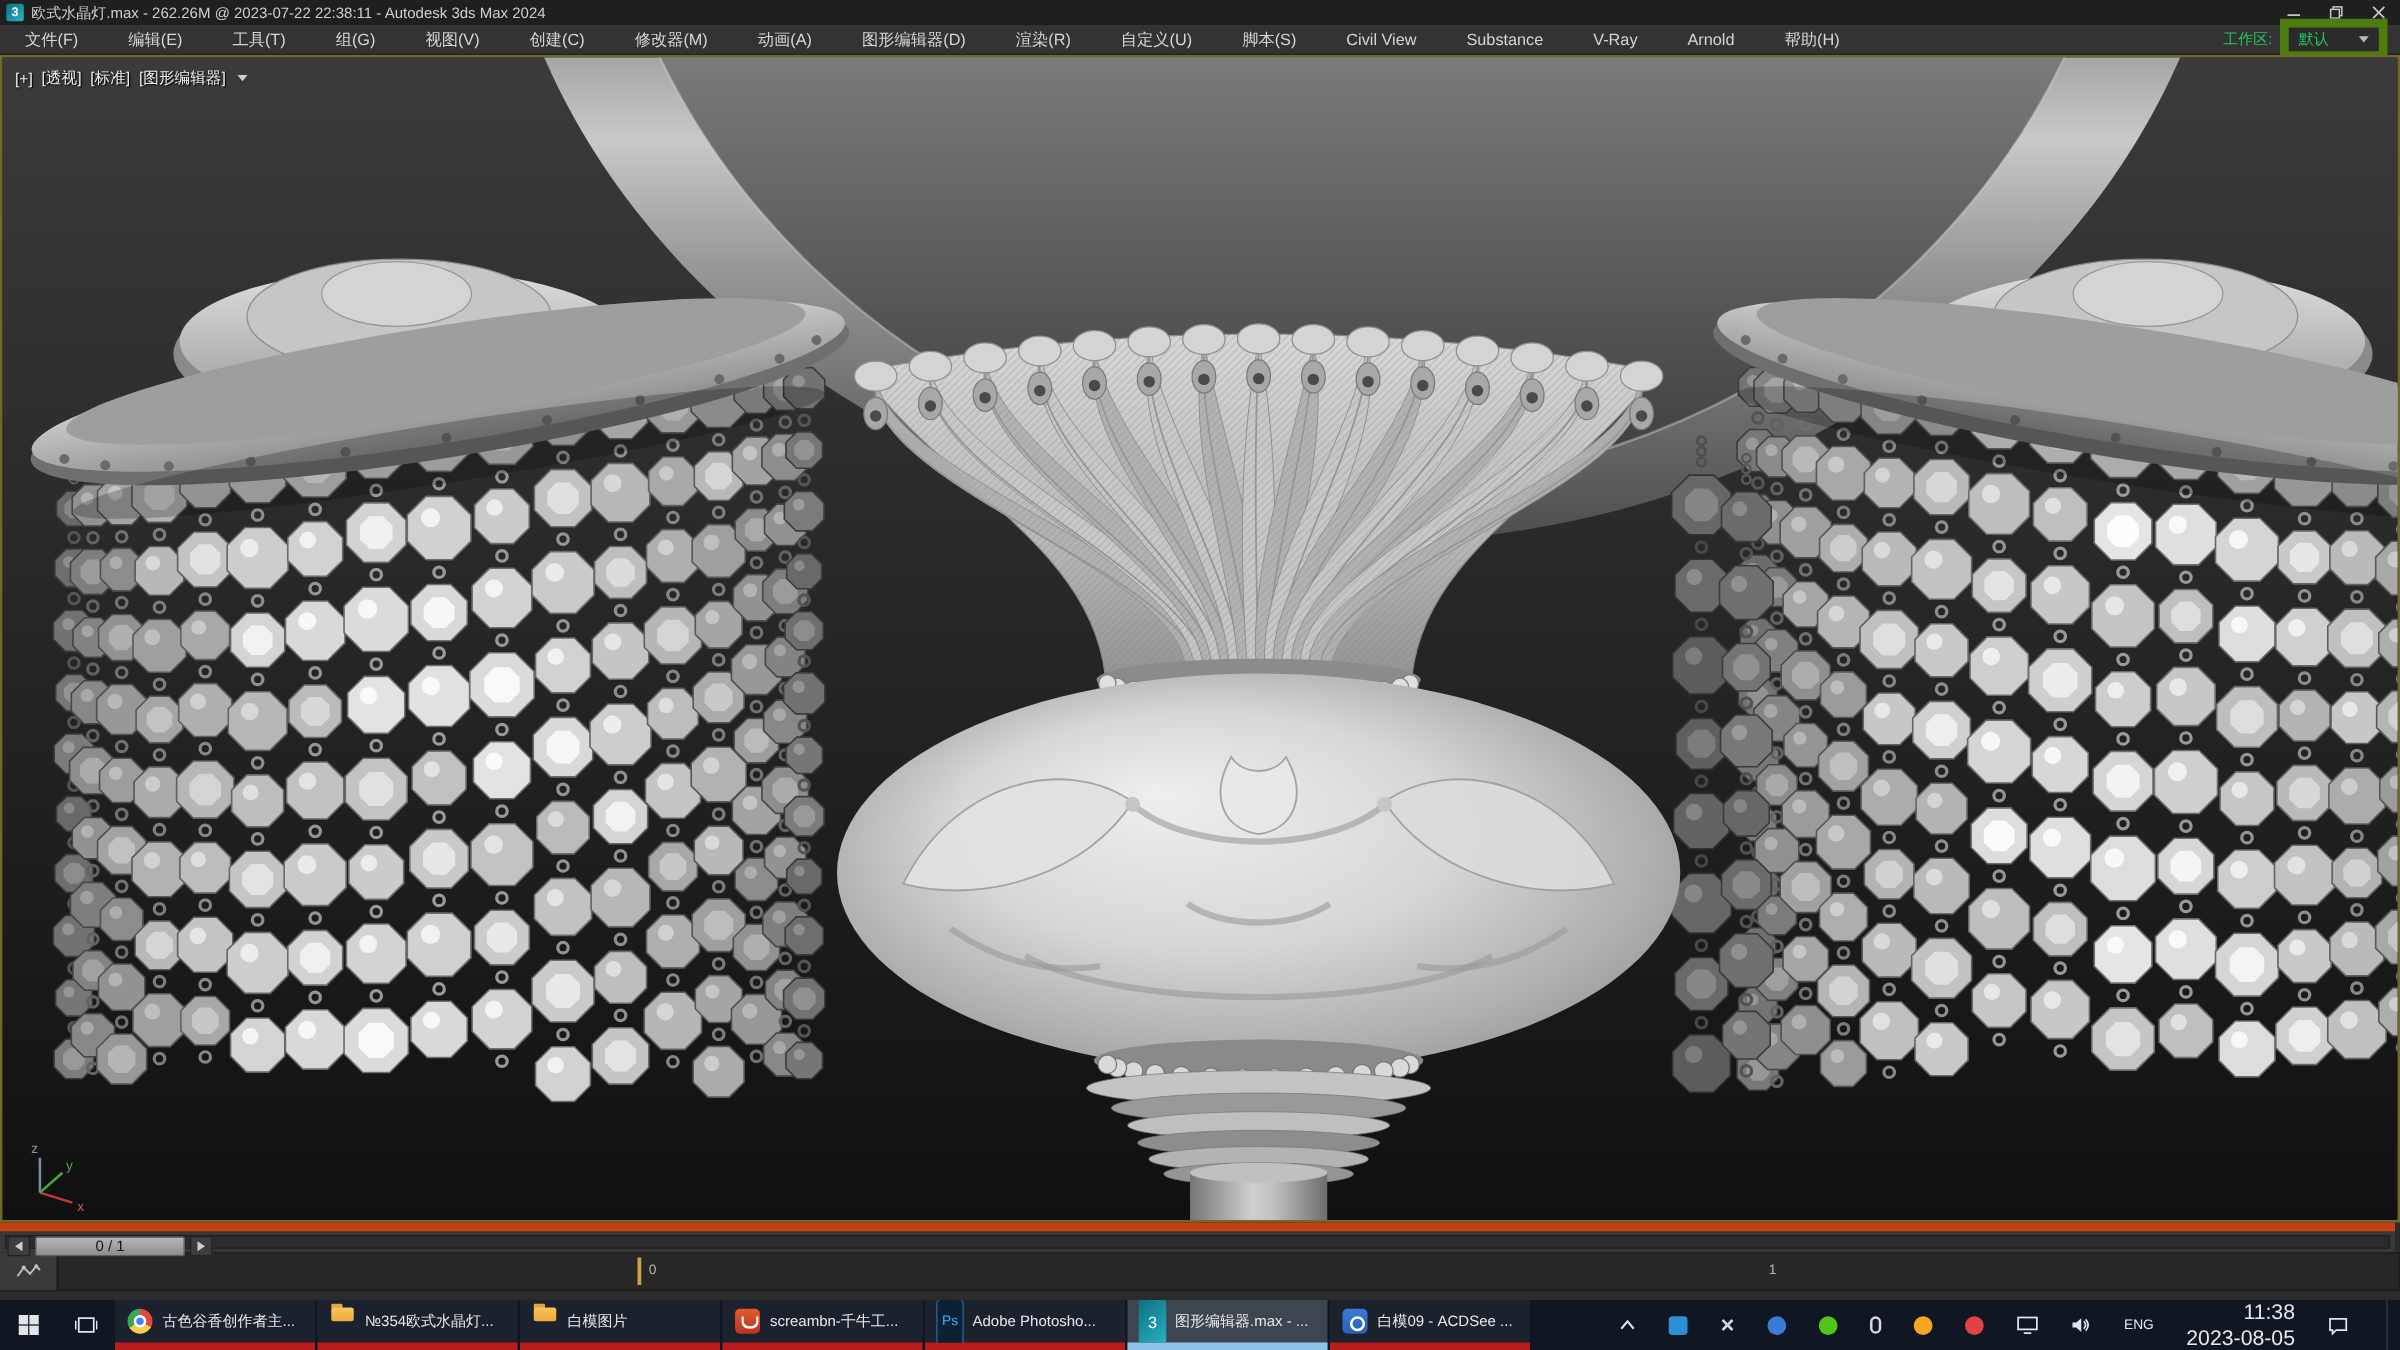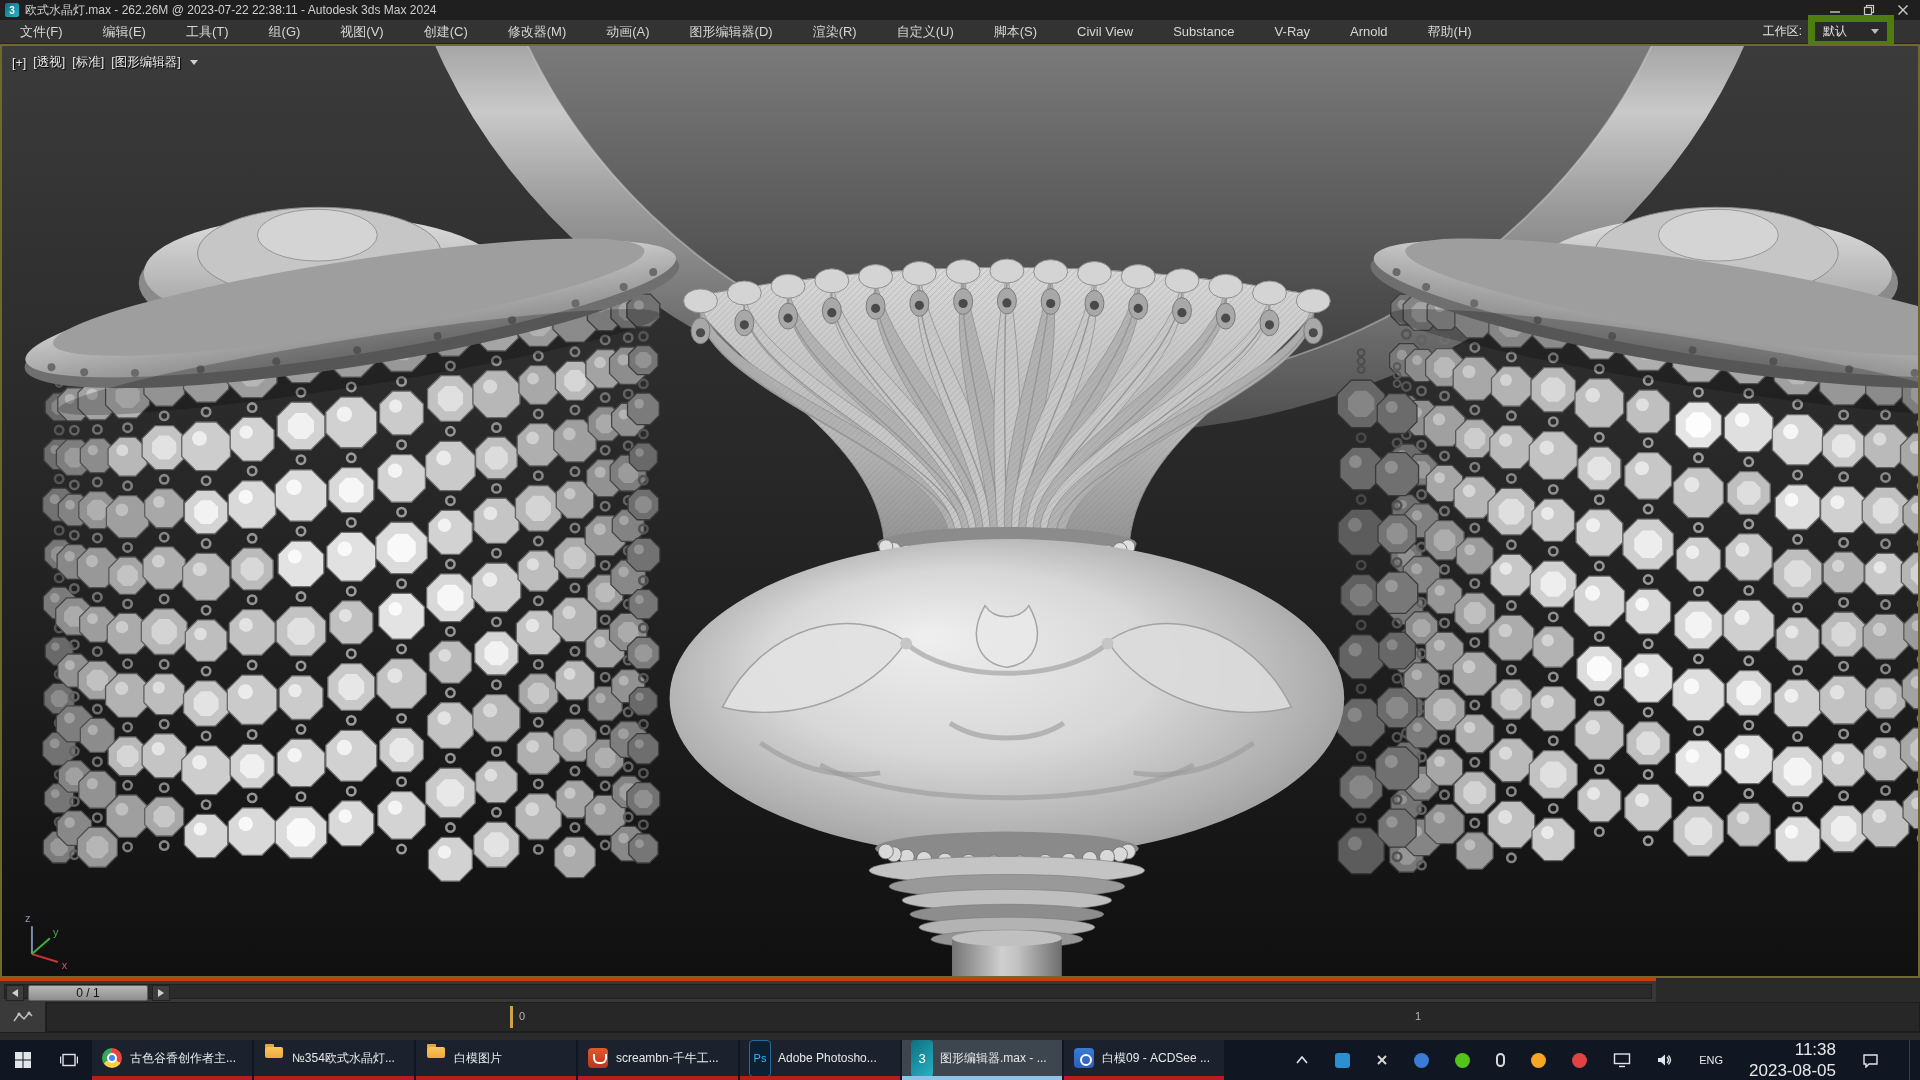--- a/index.html
+++ b/index.html
@@ -14,37 +14,37 @@
   .max-ico{width:14px;height:14px;border-radius:2px;background:linear-gradient(135deg,#0e6f80,#27b3c4);
     color:#fff;font-weight:bold;font-size:10px;display:flex;align-items:center;justify-content:center}
   .winbtn{width:34px;height:20px;display:flex;align-items:center;justify-content:center;cursor:pointer}
   .winbtn svg{display:block}
 
   
   #menubar{position:absolute;left:0;top:20px;width:1920px;height:24px;background:#333333;
     border-bottom:1px solid #232323;display:flex;align-items:center;color:#d6d6d6;font-size:13px}
   #menu-items{display:flex;align-items:center;height:100%}
   .menu-item{padding:0 20px;height:100%;display:flex;align-items:center;cursor:pointer;white-space:nowrap}
-  #workspace{margin-left:auto;display:flex;align-items:center;gap:6px;padding-right:26px;color:#e5e5e5;font-size:12px}
+  #workspace{margin-left:auto;display:flex;align-items:center;gap:6px;padding-right:10px;color:#22c55e;font-size:12px}
   .ws-box{display:flex;align-items:center;gap:24px;background:#2a2a2a;border:7px solid #4d7c0f;
     padding:1px 8px;min-width:70px;cursor:pointer}
   .caret-down{width:0;height:0;border-left:4px solid transparent;border-right:4px solid transparent;border-top:5px solid #bbb}
 
   
   #viewport{position:absolute;left:0;top:44px;width:1920px;height:934px;background:#1c1c1c;
     border:2px solid #6f682f}
   #scene{position:absolute;inset:0;width:100%;height:100%}
   #scene text{font-family:"Liberation Sans","DejaVu Sans",sans-serif}
   #vp-label{position:absolute;left:10px;top:8px;color:#ececec;font-size:12.5px;
     text-shadow:1px 1px 1px #000;display:flex;align-items:center;gap:7px}
   .vp-caret{width:0;height:0;border-left:4px solid transparent;border-right:4px solid transparent;
     border-top:5px solid #d0d0d0;margin-left:2px}
 
   
-  #timeslider{position:absolute;left:0;top:978px;width:1656px;height:24px;background:#383838;border-top:3px solid #c2410c}
+  #timeslider{position:absolute;left:0;top:978px;width:1916px;height:24px;background:#383838;border-top:7px solid #c2410c}
   .ts-track{position:absolute;left:4px;right:4px;top:3px;bottom:3px;background:#2b2b2b;border:1px solid #1f1f1f}
   .ts-arrow{position:absolute;top:4px;width:18px;height:16px;background:#3d3d3d;border:1px solid #222;
     display:flex;align-items:center;justify-content:center;cursor:pointer;z-index:2}
   .tri-l{width:0;height:0;border-top:4px solid transparent;border-bottom:4px solid transparent;border-right:6px solid #cfcfcf}
   .tri-r{width:0;height:0;border-top:4px solid transparent;border-bottom:4px solid transparent;border-left:6px solid #cfcfcf}
   .ts-handle{position:absolute;left:28px;top:4px;width:120px;height:16px;background:linear-gradient(#b7b7b7,#8d8d8d);
     border:1px solid #5f5f5f;border-radius:2px;color:#141414;font-size:12px;text-align:center;line-height:15px;cursor:pointer;z-index:2}
 
   
   #trackbar{position:absolute;left:0;top:1002px;width:1920px;height:30px;background:#2f2f2f}
@@ -55,21 +55,21 @@
   .tb-num{position:absolute;top:7px;color:#b5b5b5;font-size:11px}
 
   #statusgap{position:absolute;left:0;top:1032px;width:1920px;height:8px;background:#2b2b2b;border-top:1px solid #1f1f1f}
 
   
   #taskbar{position:absolute;left:0;top:1040px;width:1920px;height:40px;background:#101722;
     display:flex;align-items:stretch;color:#e8e8e8}
   .tb-start,.tb-view{width:46px;display:flex;align-items:center;justify-content:center;cursor:pointer}
   #task-apps{display:flex;align-items:stretch}
   .task-app{height:40px;width:160px;display:flex;align-items:center;gap:7px;padding:0 9px;
-    background:rgba(255,255,255,0.05);border-bottom:4px solid #b91c1c;margin-right:2px;cursor:pointer;overflow:hidden}
+    background:rgba(255,255,255,0.05);border-bottom:6px solid #b91c1c;margin-right:2px;cursor:pointer;overflow:hidden}
   .task-app.active{background:#3d454f;border-bottom-color:#8fc3ea}
   .app-label{color:#e8e8e8;font-size:12px;white-space:nowrap;overflow:hidden}
   .app-icon{width:22px;height:37px;flex:0 0 22px;display:flex;align-items:center;justify-content:center;
     font-size:11px;font-weight:normal;border-radius:4px;position:relative}
   .ic-photoshop{background:#0b2032;color:#3bb3ff;border:1px solid #2a6a9a}
   .ic-max{background:linear-gradient(135deg,#0e6f80,#27b3c4);color:#fff;font-size:13px}
   .ftab{position:absolute;left:2px;top:4px;width:9px;height:4px;background:#e9a33b;border-radius:1px}
   .fbody{position:absolute;left:2px;top:7px;width:18px;height:11px;background:linear-gradient(#f7c65c,#eda93f);border-radius:2px}
   .chrome{width:20px;height:20px;border-radius:50%;display:block;position:relative;
     background:conic-gradient(#e8453c 0 33%,#f7d046 33% 66%,#3aa757 66% 100%)}

